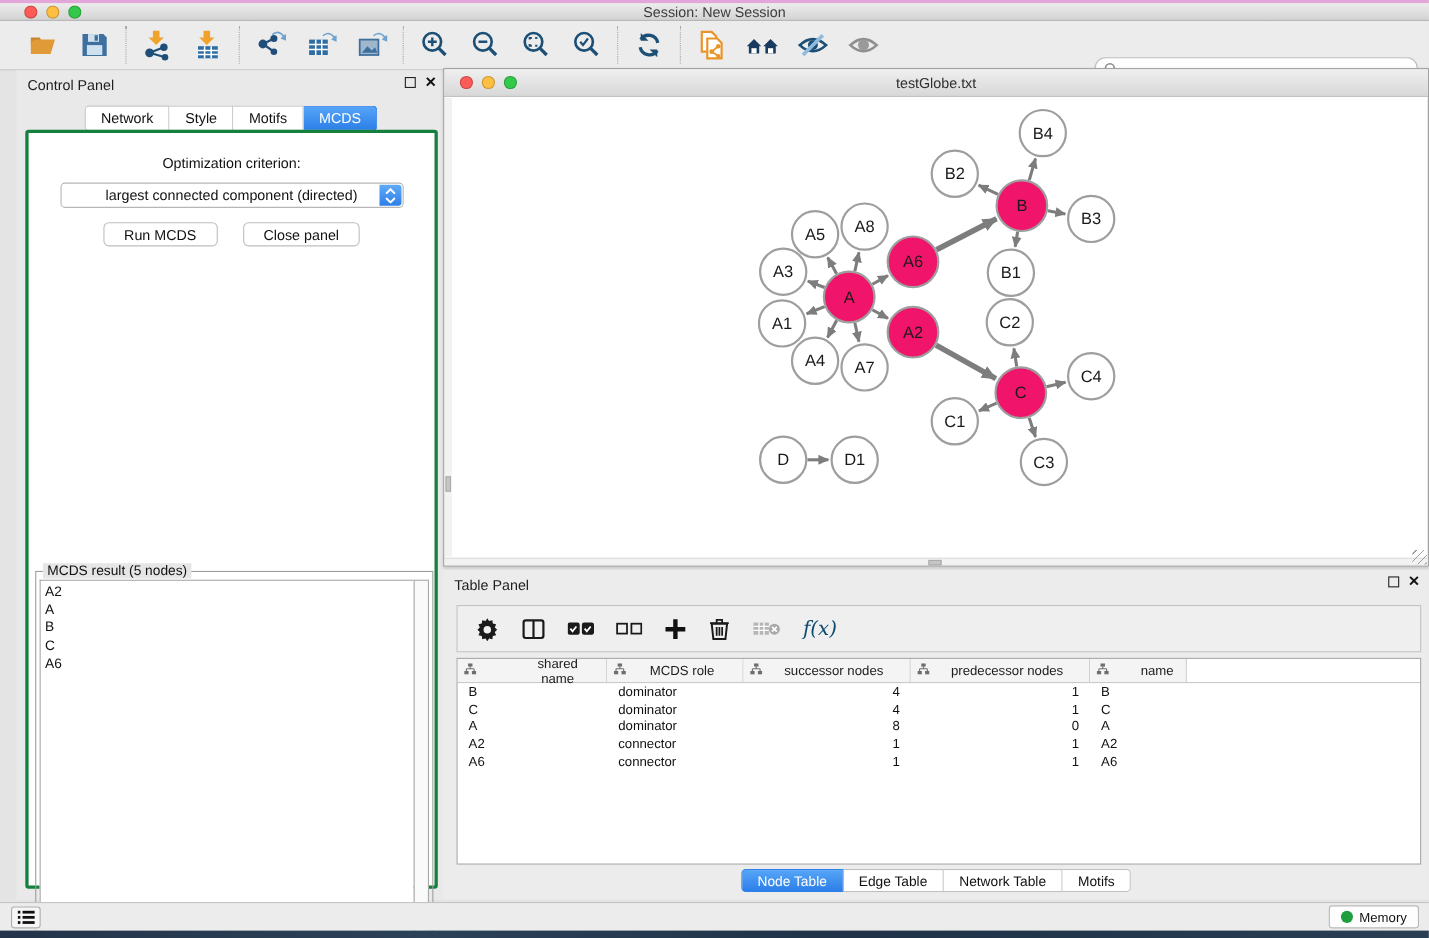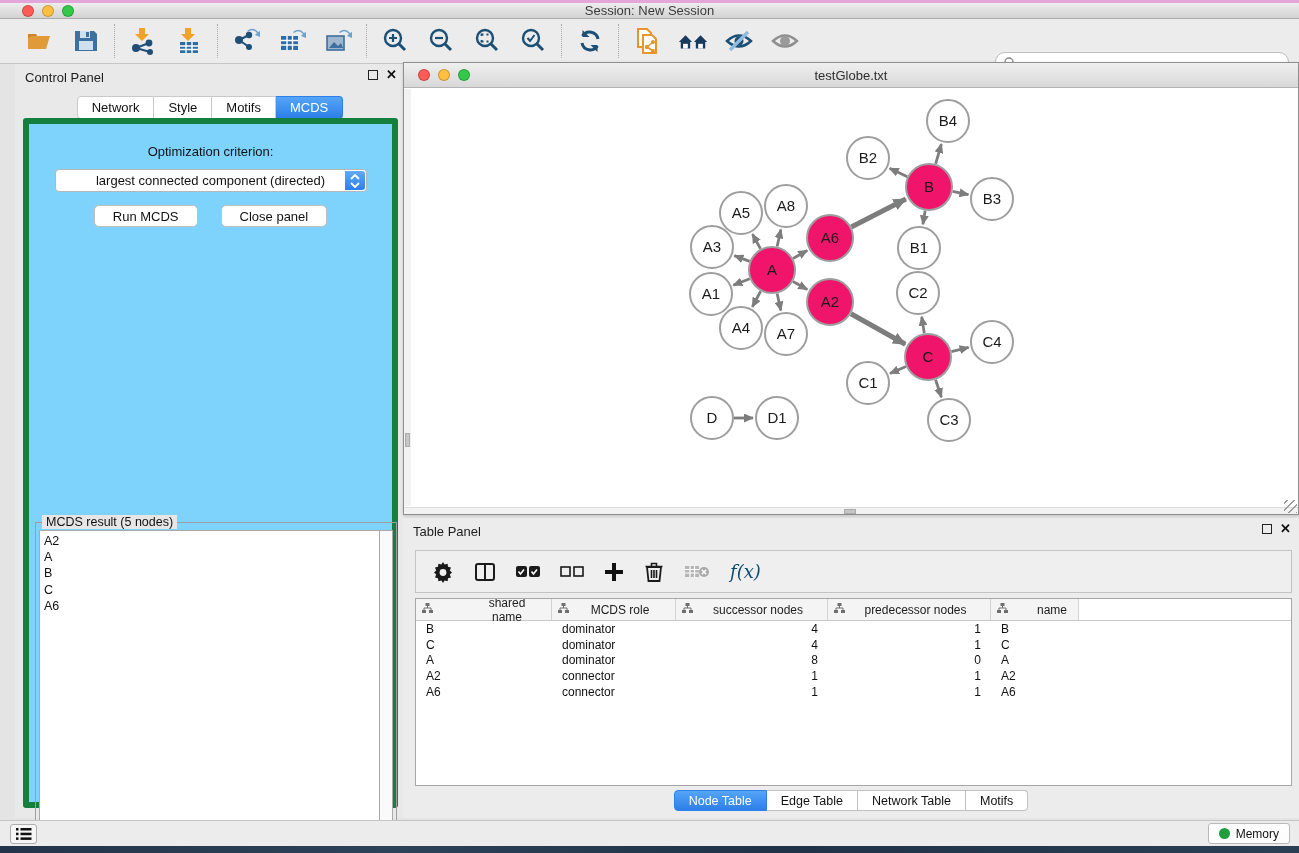--- a/index.html
+++ b/index.html
@@ -28,21 +28,21 @@
   .control-panel { position:absolute; left:15px; top:64px; width:390px; height:754px; background:#E9E9E9; }
   .panel-head { height:26px; display:flex; align-items:center; padding:0 10px; font-size:13px; color:#1d1d1d; position:relative; }
   .panel-head .ph-icons{ position:absolute; right:8px; top:6px; display:flex; gap:8px; align-items:center;}
   .float-box { width:10px; height:10px; border:1.5px solid #222; display:inline-block; }
   .close-x { font-size:13px; font-weight:bold; color:#111; line-height:10px; }
   .cp-tabs { position:absolute; left:0; top:32px; width:390px; display:flex; justify-content:center; }
   .cp-tab { font-size:13px; padding:3px 14px; background:#fff; border:1px solid #C9C9C9; border-left:none; color:#111; cursor:pointer; }
   .cp-tab:first-child{ border-left:1px solid #C9C9C9; border-radius:4px 0 0 4px; }
   .cp-tab:last-child{ border-radius:0 4px 4px 0; }
   .cp-tab.active { background:linear-gradient(#55A5F7,#2D7FE9); color:#fff; border-color:#2D7FE9; }
-  .cp-inner { position:absolute; left:8px; top:54px; width:375px; height:690px; background:#7dd3fc; border:6px solid #15803d; border-radius:3px; }
+  .cp-inner { position:absolute; left:8px; top:54px; width:375px; height:690px; background:#ffffff; border:3px solid #15803d; border-radius:3px; }
   .opt-label { margin-top:20px; text-align:center; font-size:13px; color:#111; }
   .dropdown { margin:10px auto 0; width:312px; height:23px; background:#fff; border:1px solid #B6B6B6; border-radius:4px;
     position:relative; display:flex; align-items:center; justify-content:center; font-size:13px; color:#111; cursor:pointer; }
   .dd-stepper { position:absolute; right:1px; top:1px; bottom:1px; width:20px; border-radius:0 3px 3px 0;
     background:linear-gradient(#5FABF8,#2E7EE9); display:flex; flex-direction:column; align-items:center; justify-content:center; gap:2px; }
   .dd-stepper svg{ display:block; }
   .btn-row { margin-top:13px; display:flex; justify-content:center; gap:23px; }
   .mac-btn { background:#fff; border:1px solid #BFBFBF; border-radius:5px; font-size:13px; color:#111; padding:3px 18px; height:22px; line-height:15px; cursor:pointer; }
 
   .result-box { position:absolute; left:6px; top:398px; width:362px; height:338px; border:1px solid #9E9E9E; }

